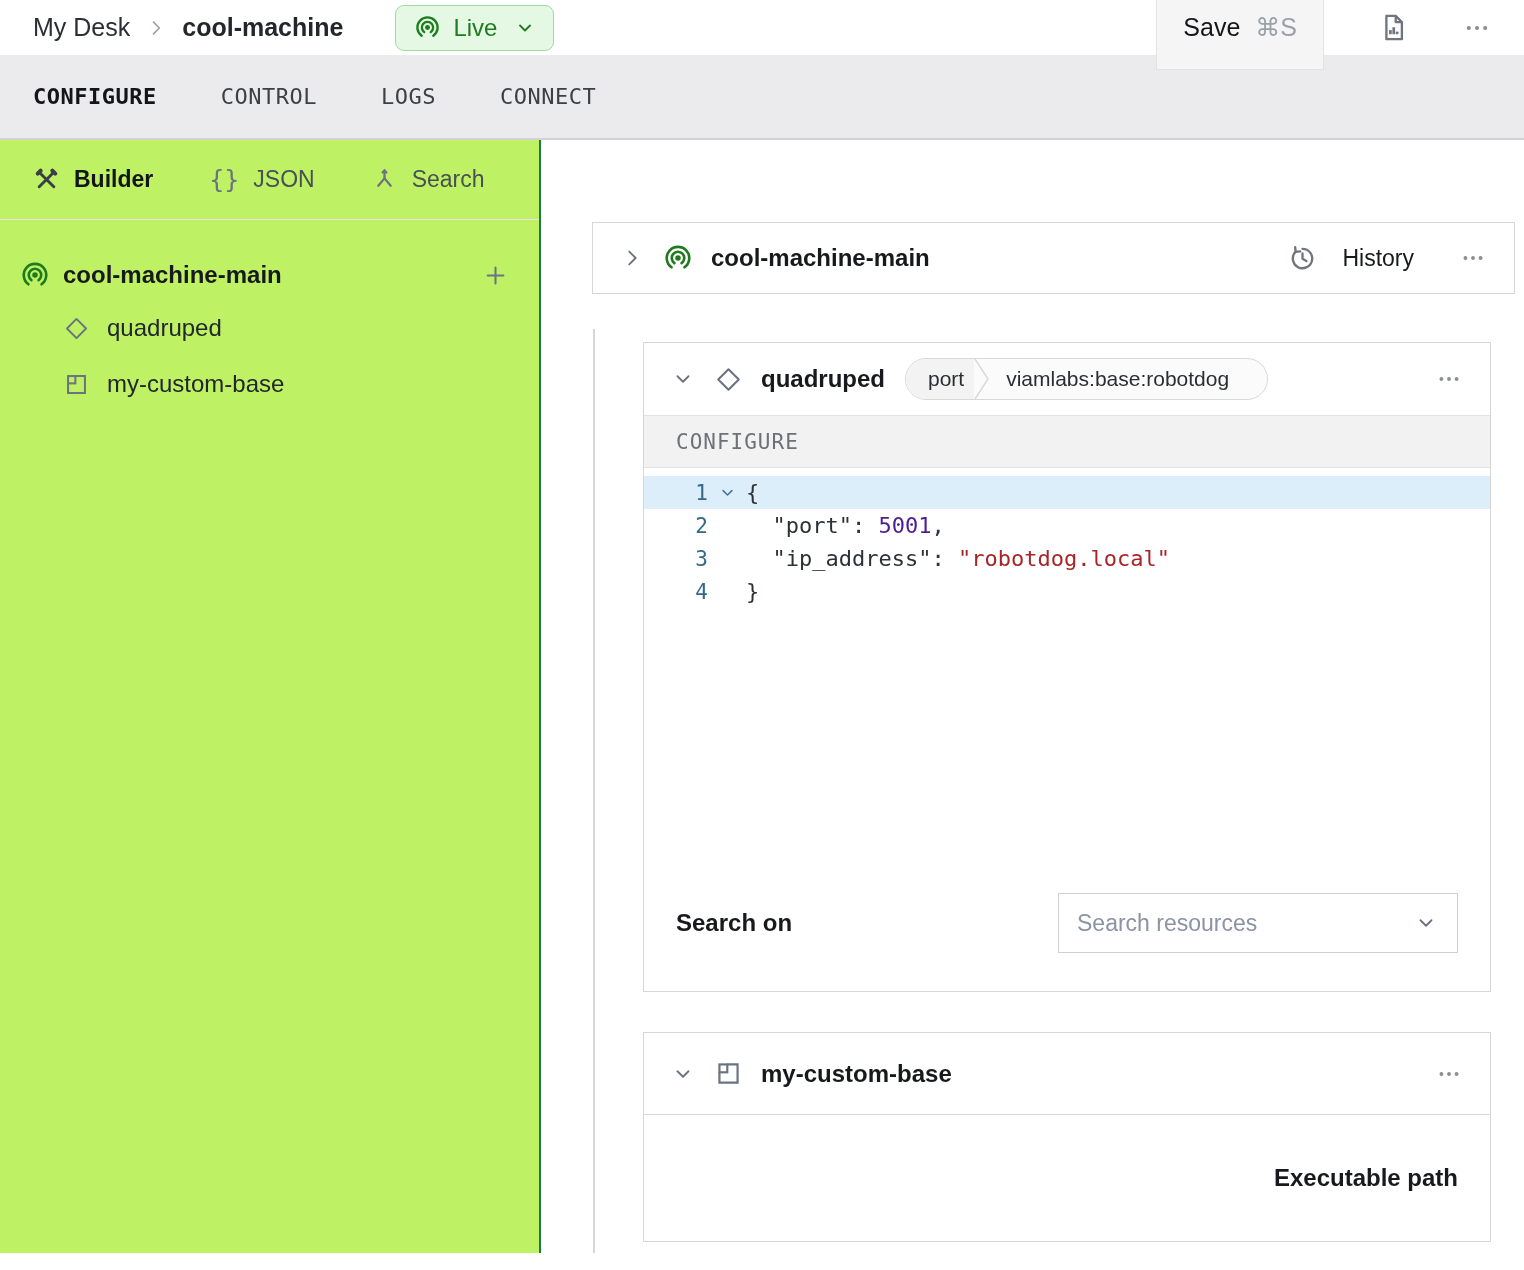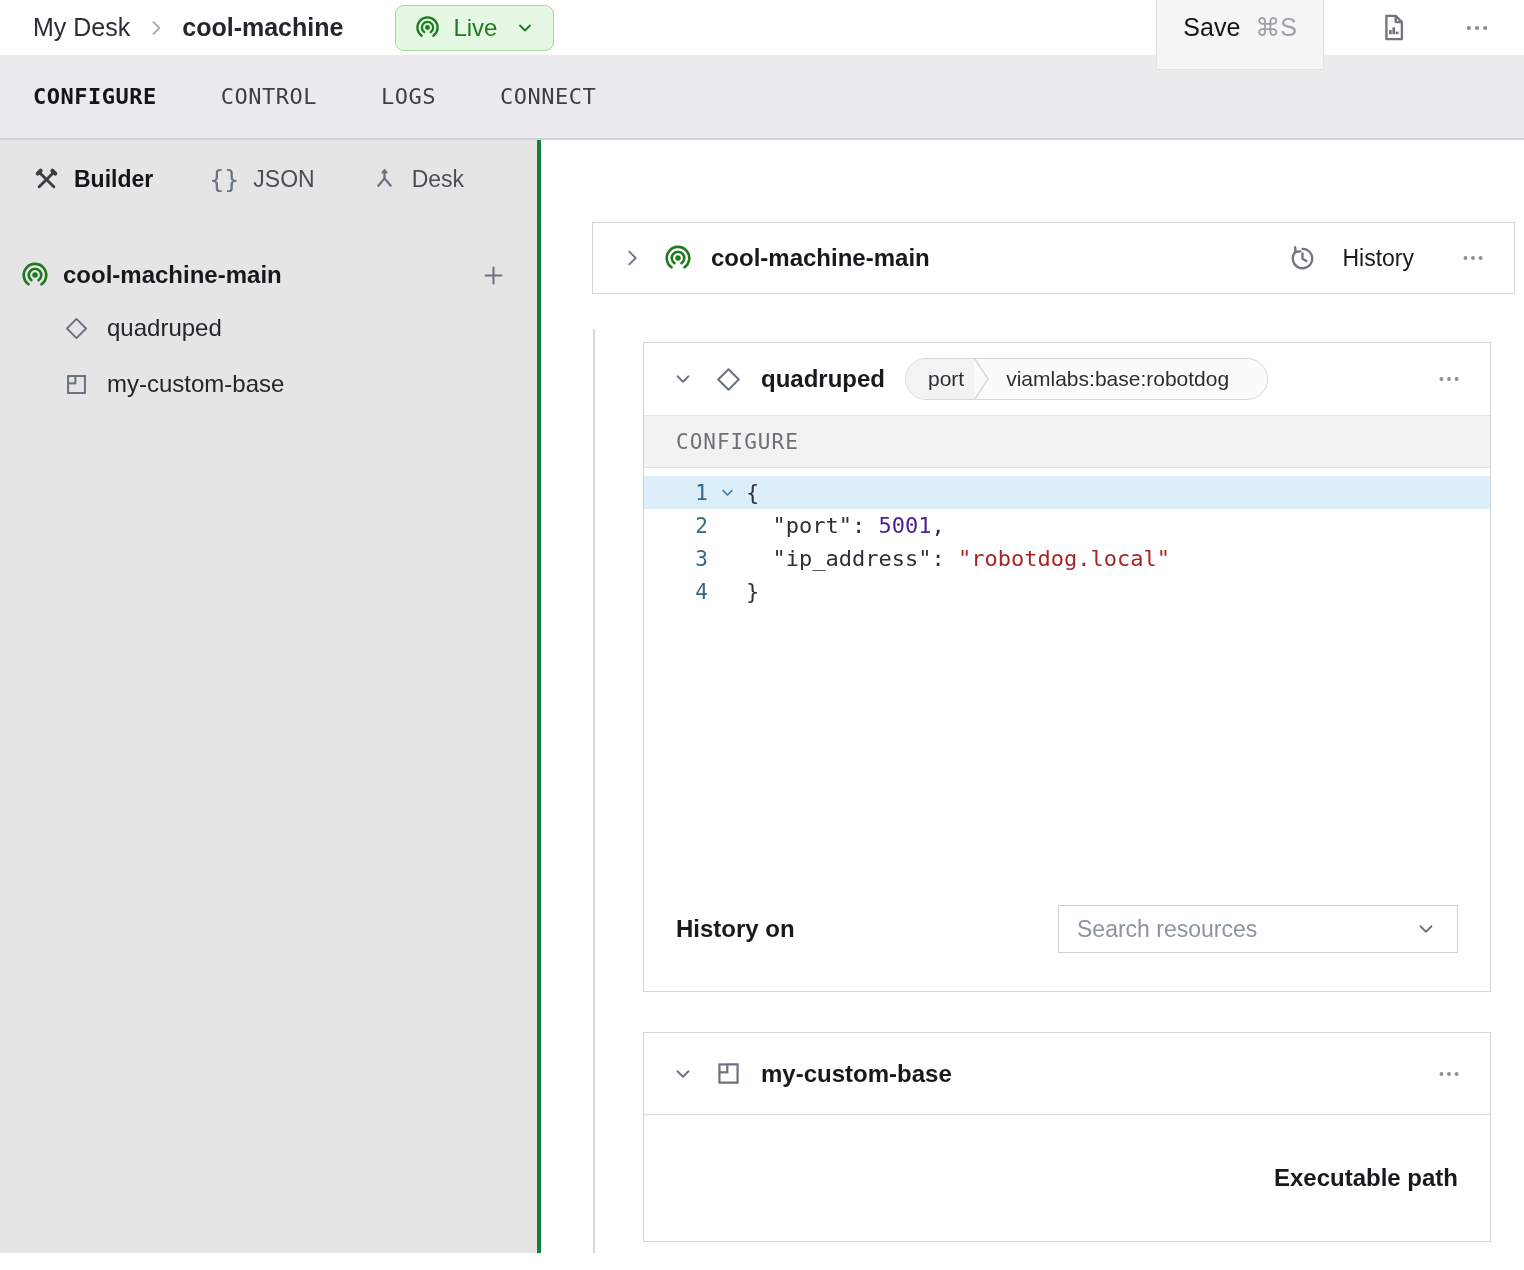--- a/index.html
+++ b/index.html
@@ -23,21 +23,21 @@
 
   
   .tab-bar { height:85px; background:#ebebee; border-bottom:2px solid #d1d1d6;
              display:flex; align-items:center; padding:0 33px;
              font-family:"DejaVu Sans Mono", monospace; font-size:22px; color:#3c4045; }
   .tab { margin-right:64px; letter-spacing:.5px; cursor:pointer; }
   .tab.active { font-weight:700; color:#131518; }
 
   
   .body { display:flex; height:1113px; }
-  .sidebar { width:541px; flex-shrink:0; background:#e5e5e5; border-right:4px solid #15803d; }
+  .sidebar { width:541px; flex-shrink:0; background:#bef264; border-right:2px solid #15803d; }
   .mode-tabs { height:80px; display:flex; align-items:center; padding:0 33px; border-bottom:1px solid #e4e4e4; }
   .mode-tab { display:flex; align-items:center; gap:14px; font-size:23px; color:#4a4f55;
               margin-right:56px; cursor:pointer; }
   .mode-tab.active { color:#131518; font-weight:700; }
   .json-glyph { font-family:"DejaVu Sans Mono", monospace; font-size:25px; color:#6b7280; font-weight:400; }
 
   .tree { padding-top:30px; }
   .tree-part { display:flex; align-items:center; padding:10px 30px 10px 20px; cursor:pointer; }
   .tree-part-name { font-weight:700; font-size:24px; margin-left:13px; }
   .plus-btn { margin-left:auto; display:flex; cursor:pointer; }
@@ -80,21 +80,21 @@
   .fold { width:38px; flex-shrink:0; display:flex; justify-content:center; align-items:center; }
   .code-text { white-space:pre; color:#2b3136; }
   .tok-plain { color:#2b3136; }
   .tok-key { color:#2b3136; }
   .tok-number { color:#4c1d95; }
   .tok-string { color:#a82427; }
 
   .depends-row { flex-shrink:0; display:flex; align-items:center; justify-content:space-between;
                  padding:0 32px 38px 32px; }
   .field-label { font-weight:700; font-size:24px; }
-  .select-box { width:400px; height:48px; border:1px solid #cfd0d2; background:#fff;
+  .select-box { width:400px; height:60px; border:1px solid #cfd0d2; background:#fff;
                 display:flex; align-items:center; justify-content:space-between;
                 padding:0 20px 0 18px; cursor:pointer; }
   .select-placeholder { color:#8b94a3; font-size:23px; }
 
   .base-card { left:102px; top:892px; width:848px; height:210px; display:flex; flex-direction:column; }
   .base-card .res-header { height:82px; border-bottom:1px solid #dadada; }
   .base-body { flex:1; display:flex; align-items:center; justify-content:flex-end; padding:0 32px; }
   .text-input { width:400px; height:56px; border:1px solid #cfd0d2; background:#fff;
                 padding:0 18px; font-size:22px; color:#23272b;
                 font-family:"Liberation Sans", sans-serif; outline:none; }
@@ -181,21 +181,21 @@
       </span>
       <span class="mode-tab">
         <span style="display:flex;">
           <svg viewBox="0 0 24 24" width="27" height="27" fill="none" stroke="#6b7280" stroke-width="2" stroke-linecap="round">
             <path d="M12 11V4.5"></path>
               <path d="M12 11l-5.5 6.5"></path>
               <path d="M12 11l5.5 6.5"></path>
             <path d="M10.3 5.8L12 4l1.7 1.8"></path>
           </svg>
         </span>
-        <span>Desk</span>
+        <span>Search</span>
       </span>
     </div>
 
     <div class="tree">
       <div class="tree-part">
         <span style="display:flex;">
           <svg viewBox="0 0 24 24" width="30" height="30" fill="none">
             <circle cx="12" cy="12" r="2.2" fill="#1f7a1f"></circle>
             <path d="M9.1 16.1 A5 5 0 1 1 14.9 16.1" stroke="#1f7a1f" stroke-width="2.1" stroke-linecap="round"></path>
             <path d="M6.8 19.4 A9 9 0 1 1 17.2 19.4" stroke="#1f7a1f" stroke-width="2.1" stroke-linecap="round"></path>
@@ -320,21 +320,21 @@
             </div>
             <div class="code-line">
               <span class="gutter">4</span>
               <span class="fold"></span>
               <span class="code-text"><span class="tok-plain">}</span></span>
             </div>
           </div>
       </div>
 
       <div class="depends-row">
-        <span class="field-label">History on</span>
+        <span class="field-label">Search on</span>
         <span class="select-box">
           <span class="select-placeholder">Search resources</span>
           <span style="display:flex;">
             <svg viewBox="0 0 24 24" width="22" height="22" fill="none" stroke="#6b7280" stroke-width="2" stroke-linecap="round" stroke-linejoin="round">
                 <path d="M6 9l6 6 6-6"></path>
               </svg>
           </span>
         </span>
       </div>
     </div>

